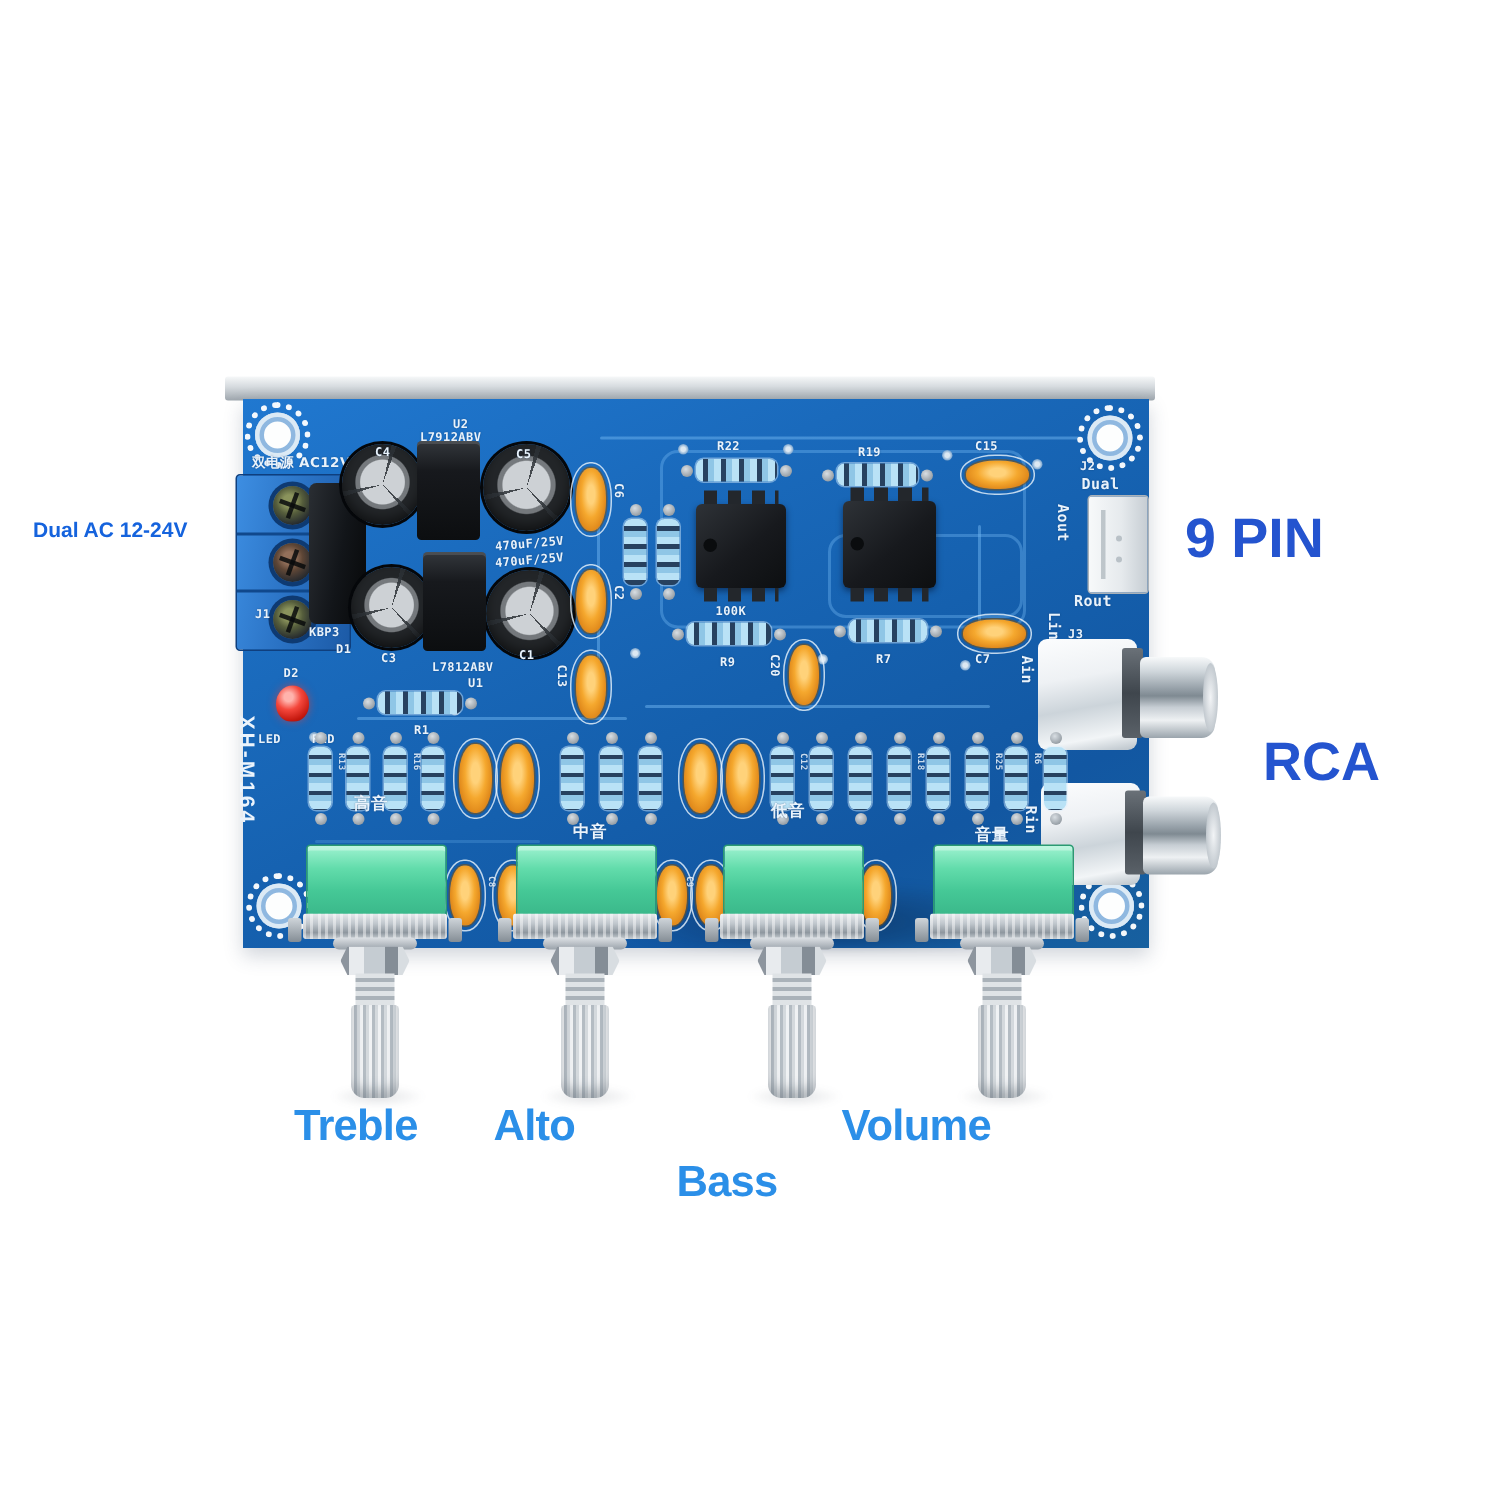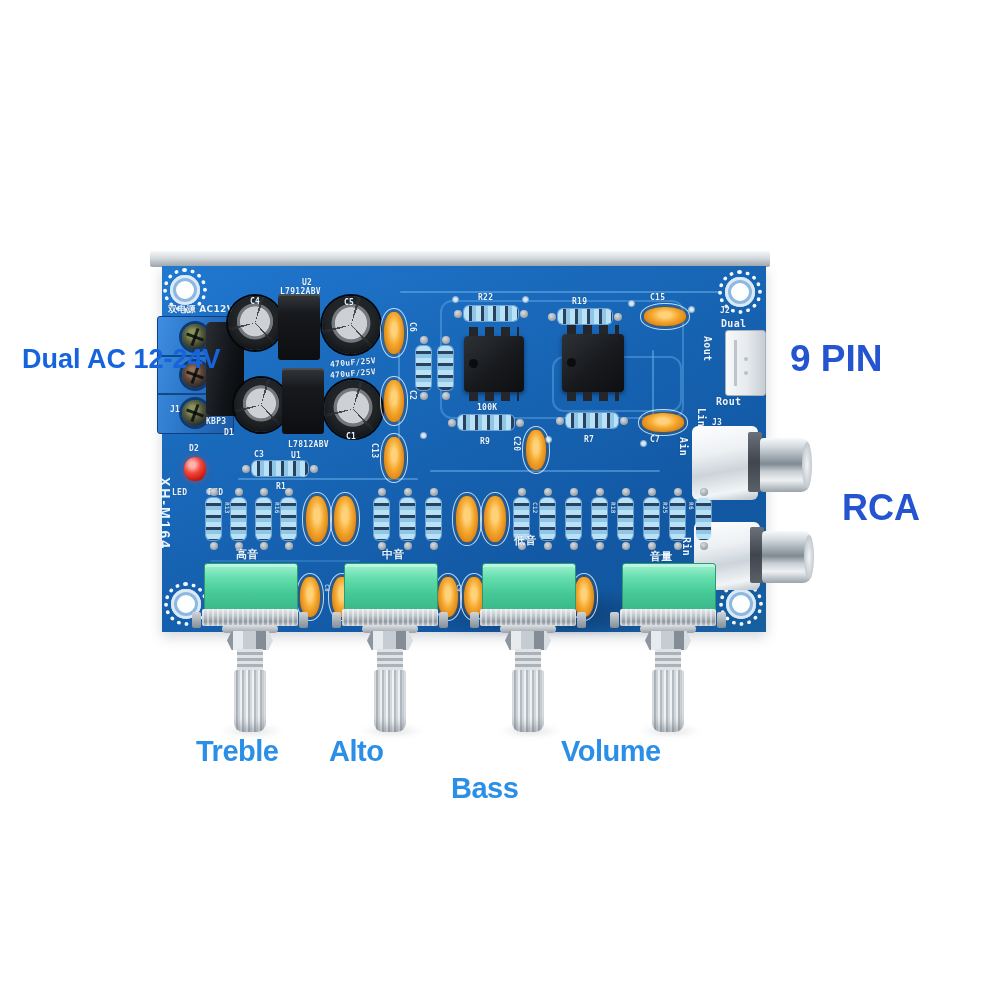--- a/index.html
+++ b/index.html
@@ -120,21 +120,21 @@
     background:linear-gradient(90deg,#8d959e 0 12%,#e8ebee 12% 34%,#c5ccd2 34% 64%,#848d96 64% 84%,#d8dde1 84% 100%);}
   .pot-bush{width:26px;height:22px;
     background:repeating-linear-gradient(180deg,#dfe3e6 0 3px,#aab2b9 3px 6px);}
   .pot-shaft{width:32px;height:62px;border-radius:3px 3px 9px 9px;
     background:repeating-linear-gradient(90deg,#f0f2f4 0 2px,#b4bcc3 2px 4px,#d4d9dd 4px 6px);
     box-shadow:inset 0 -6px 8px rgba(90,100,110,.4);}
   .shadow{background:radial-gradient(ellipse,rgba(60,70,85,.16),transparent 70%);filter:blur(2px);}
 
   
   .ann{font-weight:bold;white-space:nowrap;line-height:1;}
-  .ann-power{color:#1563dd;font-size:27px;}
+  .ann-power{color:#1563dd;font-size:14px;}
   .ann-big{color:#2454cf;font-size:37px;letter-spacing:0;}
   .ann-pot{color:#2b8fe8;font-size:29px;letter-spacing:-0.5px;}
 </style>
 </head>
 <body>
 
 <div class="page">
 
   <div class="abs edge-strip"></div>
   <div class="abs board"></div>
@@ -176,31 +176,31 @@
   <span class="abs ss" style="left:170px;top:406px">J1</span>
   <span class="abs ss" style="left:206px;top:418px">KBP3</span>
   <span class="abs ss" style="left:224px;top:429px">D1</span>
 
   <div class="abs bigcap" style="left:228px;top:296px;width:54px;height:54px"></div>
   <div class="abs bigcap" style="left:322px;top:296px;width:58px;height:58px"></div>
   <div class="abs bigcap" style="left:234px;top:378px;width:54px;height:54px"></div>
   <div class="abs bigcap" style="left:324px;top:380px;width:58px;height:58px"></div>
   <span class="abs ss" style="left:250px;top:298px">C4</span>
   <span class="abs ss" style="left:344px;top:299px">C5</span>
-  <span class="abs ss" style="left:254px;top:451px">C3</span>
+  <span class="abs ss" style="left:254px;top:435px">C3</span>
   <span class="abs ss" style="left:346px;top:433px">C1</span>
   <span class="abs ss" style="left:330px;top:359px;transform:rotate(-5deg)">470uF/25V</span>
   <span class="abs ss" style="left:330px;top:370px;transform:rotate(-5deg)">470uF/25V</span>
 
   <span class="abs ss" style="left:302px;top:279px">U2</span>
   <span class="abs ss" style="left:280px;top:288px">L7912ABV</span>
   <div class="abs to220" style="left:278px;top:294px;width:42px;height:66px"></div>
   <div class="abs to220" style="left:282px;top:368px;width:42px;height:66px"></div>
   <span class="abs ss" style="left:288px;top:441px">L7812ABV</span>
-  <span class="abs ss" style="left:291px;top:452px">U1</span>
+  <span class="abs ss" style="left:312px;top:452px">U1</span>
 
   <span class="abs ss" style="left:189px;top:445px">D2</span>
   <div class="abs led" style="left:184px;top:457px"></div>
   <span class="abs ss" style="left:172px;top:489px">LED</span>
   <span class="abs ss" style="left:208px;top:489px">RED</span>
   <div class="abs res-h" style="left:252px;top:461px;width:56px"></div>
   <span class="abs ss" style="left:276px;top:483px">R1</span>
 
   <span class="abs model-txt" style="left:157px;top:477px;height:105px">XH-M164</span>
 
@@ -273,21 +273,21 @@
   <div class="abs res-v" style="left:644px;top:498px;height:42px"></div>
   <div class="abs res-v" style="left:670px;top:498px;height:42px"></div>
   <div class="abs res-v" style="left:696px;top:498px;height:42px"></div>
   <span class="abs ss vs tiny" style="left:224px;top:502px">R13</span>
   <span class="abs ss vs tiny" style="left:274px;top:502px">R16</span>
   <span class="abs ss vs tiny" style="left:532px;top:502px">C12</span>
   <span class="abs ss vs tiny" style="left:610px;top:502px">R18</span>
   <span class="abs ss vs tiny" style="left:662px;top:502px">R25</span>
   <span class="abs ss vs tiny" style="left:688px;top:502px">R6</span>
 
-  <span class="abs ss ss-cn" style="left:236px;top:549px">高音</span>
+  <span class="abs ss ss-cn" style="left:236px;top:530px">高音</span>
   <span class="abs ss ss-cn" style="left:382px;top:549px">中音</span>
   <span class="abs ss ss-cn" style="left:514px;top:535px">低音</span>
   <span class="abs ss ss-cn" style="left:650px;top:551px">音量</span>
 
   <div class="abs capo" style="left:300px;top:577px;width:20px;height:40px"></div>
   <div class="abs capo" style="left:332px;top:577px;width:20px;height:40px"></div>
   <span class="abs ss vs tiny" style="left:324px;top:584px">C8</span>
   <div class="abs capo" style="left:438px;top:577px;width:20px;height:40px"></div>
   <span class="abs ss vs tiny" style="left:430px;top:584px">C16</span>
   <div class="abs capo" style="left:464px;top:577px;width:20px;height:40px"></div>

